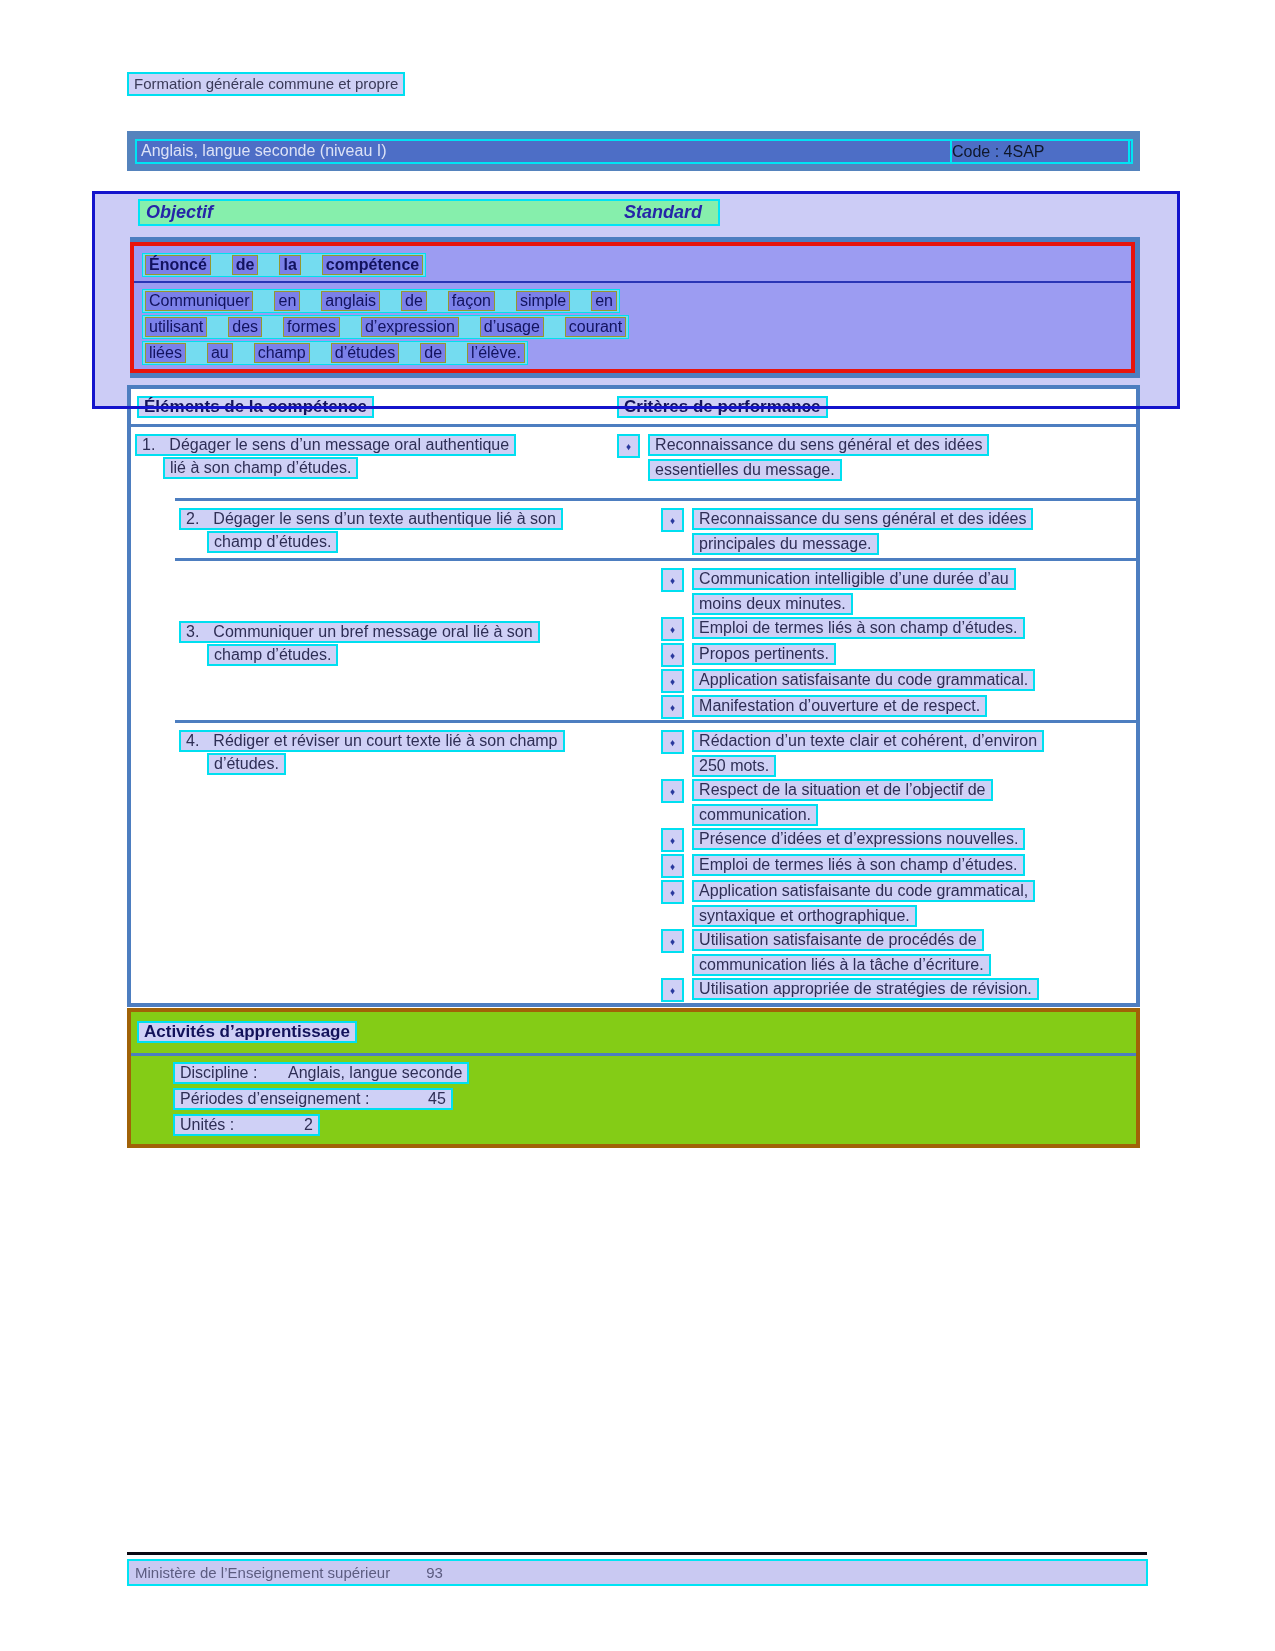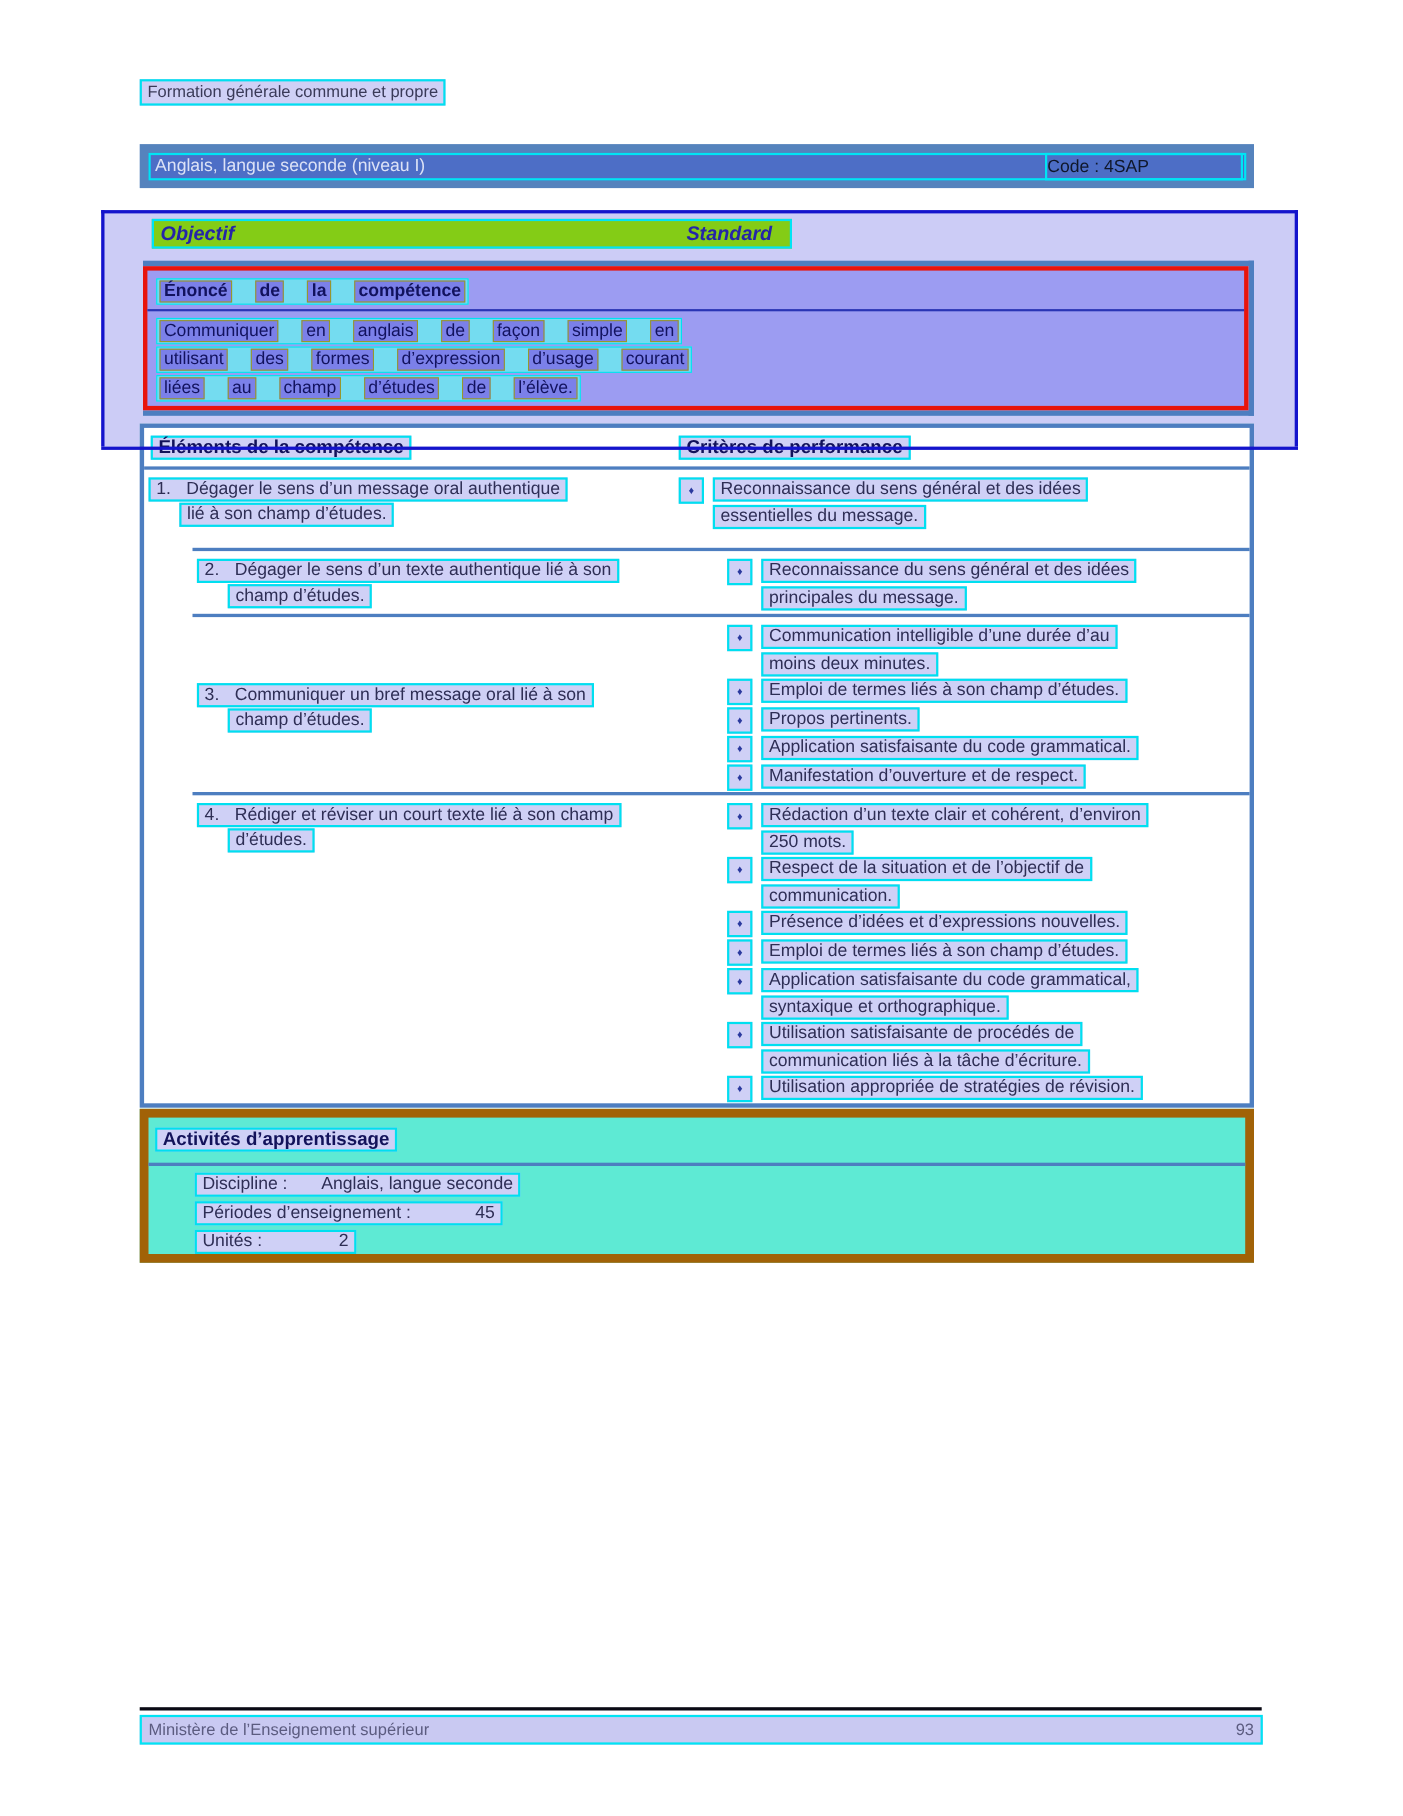--- a/index.html
+++ b/index.html
@@ -23,21 +23,21 @@
                background:#4d6ec6; border:2px solid #00e4f4; color:#dce2f6; font-size:16px;
                line-height:20px; padding-left:4px; }
   .bar-code-box { position:absolute; right:1px; top:-2px; bottom:-2px; width:180px;
                   border:2px solid #00e4f4; padding:1px 4px 0 0;
                   color:#0f172a; font-size:16px; }
 
   
   .outer-box { position:absolute; left:92px; top:191px; width:1088px; height:215px;
                background:#ccccf6; border:3px solid #1414cc; border-bottom:none; }
   .obj-strip { position:absolute; left:43px; top:5px; width:582px; height:27px;
-               border:2px solid #00e4f4; background:#84cc16; }
+               border:2px solid #00e4f4; background:#86efac; }
   .obj-label { position:absolute; top:1px; font-size:18px; font-weight:bold; font-style:italic;
                color:#2525a8; }
   .obj-left { left:6px; } .obj-right { left:484px; }
   .strike-line { position:absolute; left:92px; top:406px; width:1088px; height:3px;
                  background:#1414cc; z-index:7; }
 
   
   .enonce-wrap { position:absolute; left:130px; top:237px; width:1010px; height:141px;
                  border:5px solid #4d7ec0; border-left:none; }
   .enonce-inner { width:100%; height:100%; border:4px solid #e8140c; background:#9c9cf2; }
@@ -65,35 +65,35 @@
   .tcol-right { flex:1; padding-left:6px; }
   .num { display:inline-block; margin-right:14px; }
   .indent { margin-left:28px; }
   .cont { margin-left:31px; }
   .crit-group + .crit-group { margin-top:2px; }
   .bullet-box { padding:0 7px; }
   .bullet { font-size:10px; line-height:18px; color:#2b3a9e; }
 
   
   .act-box { position:absolute; left:127px; top:1008px; width:1013px; height:140px;
-             border:8px solid #a16207; background:#5eead4; }
+             border:4px solid #a16207; background:#84cc16; }
   .act-title-row { height:41px; padding:9px 0 0 6px; }
   .act-title-row .hl { font-weight:bold; font-size:17px; color:#12125a; }
   .act-body { padding:6px 0 0 6px; }
   .act-line { margin-bottom:4px;padding-left:36px; }
   .alabel { display:inline-block; }
   .aw0 { width:108px; } .aw1 { width:248px; } .aw2 { width:124px; }
 
   
   .footer-line { position:absolute; left:127px; top:1552px; width:1020px; height:3px;
                  background:#0a0a14; }
   .footer-strip { position:absolute; left:127px; top:1559px; width:1021px; height:27px;
                   background:#c9c9f2; border:2px solid #00e4f4; display:flex;
-                  justify-content:space-between; align-items:center; padding:0 6px;
-                  font-size:15px; color:#5c5c80; }
+                  align-items:center; padding:0 6px;
+                  font-size:15px; color:#5c5c80;gap:36px; }
 </style>
 </head>
 <body>
 
 <div id="page">
 
   <span class="top-label hl">Formation générale commune et propre</span>
 
   <div class="header-bar">
     <div class="bar-strip">

